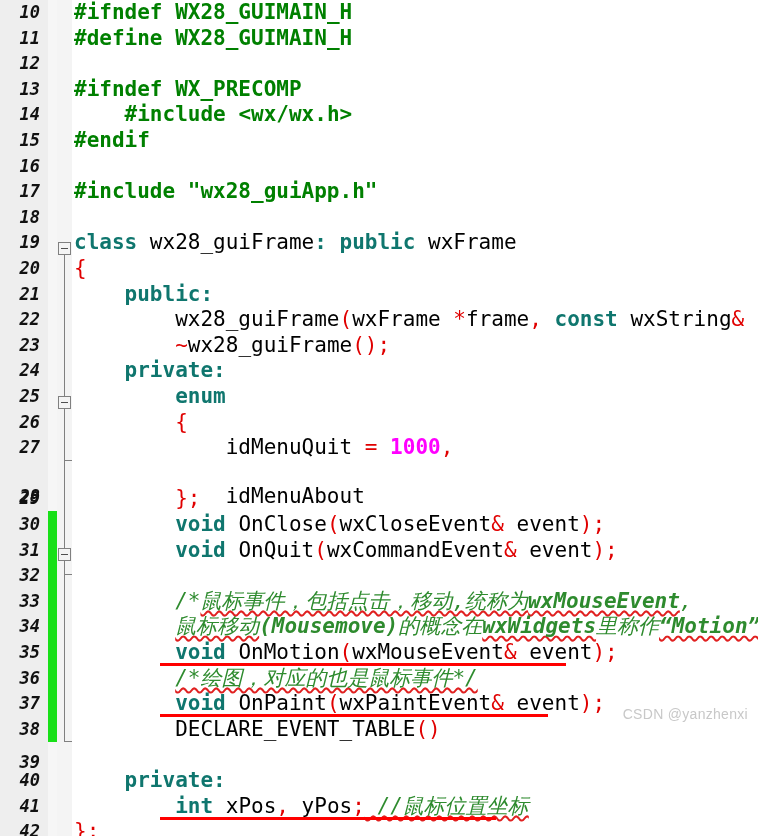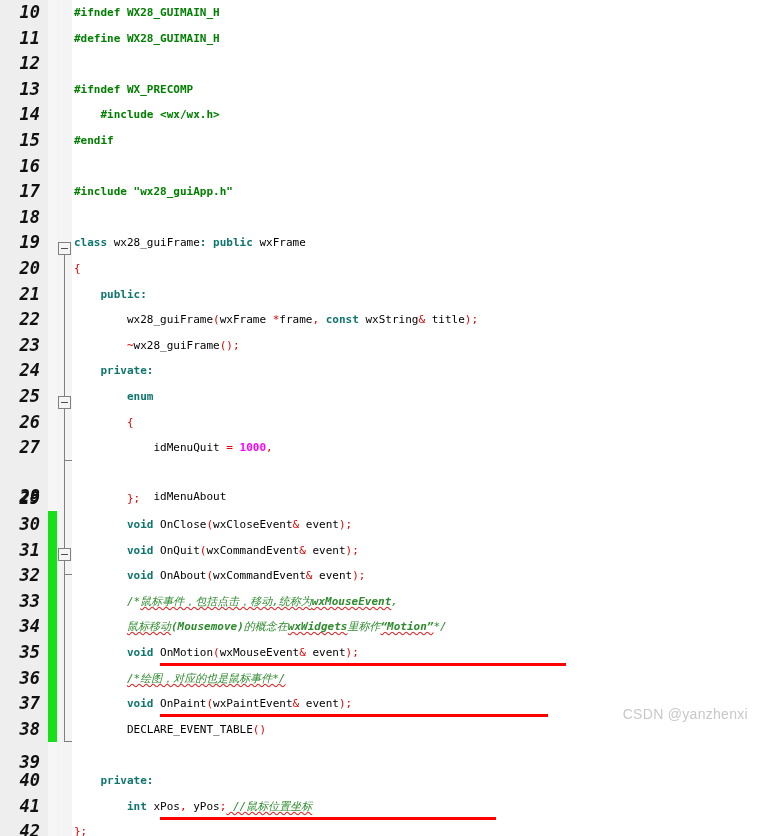--- a/index.html
+++ b/index.html
@@ -73,21 +73,21 @@
     font-weight: bold;
     font-size: 17px;
     color: #111111;
     line-height: 25.6px;
   }
   .code {
     position: absolute;
     left: 74px;
     white-space: pre;
     font-family: "DejaVu Sans Mono", monospace;
-    font-size: 11px;
+    font-size: 21px;
     line-height: 25.6px;
     color: #000000;
     letter-spacing: 0px;
     text-align: center;
   }
 
   
   .t-pre   { color: #008000; font-weight: bold; }   
   .t-kw    { color: #0f766e; font-weight: bold; }   
   .t-punct { color: #e00000; }                      
@@ -292,21 +292,20 @@
     <span class="code"><span>        </span><span class="t-kw">void</span><span class="t-id"> OnClose</span><span class="t-punct">(</span><span class="t-id">wxCloseEvent</span><span class="t-punct">&amp;</span><span class="t-id"> event</span><span class="t-punct">);</span></span>
   </div>
 
   <div class="line" style="top:537.6px;">
     <span class="lineno">31</span>
     <span class="code"><span>        </span><span class="t-kw">void</span><span class="t-id"> OnQuit</span><span class="t-punct">(</span><span class="t-id">wxCommandEvent</span><span class="t-punct">&amp;</span><span class="t-id"> event</span><span class="t-punct">);</span></span>
   </div>
 
   <div class="line" style="top:563.2px;">
     <span class="lineno">32</span>
-    <span class="code"><span>        </span><span class="t-kw">void</span><span class="t-id"> OnAbout</span><span class="t-punct">(</span><span class="t-id">wxCommandEvent</span><span class="t-punct">&amp;</span><span class="t-id"> event</span><span class="t-punct">);</span></span>
   </div>
 
   <div class="line" style="top:588.8px;">
     <span class="lineno">33</span>
     <span class="code"><span>        </span><span class="t-cmt">/*</span><span class="t-cmt squig">鼠标事件，包括点击，移动,统称为</span><span class="t-cmt-b squig">wxMouseEvent</span><span class="t-cmt">,</span></span>
   </div>
 
   <div class="line" style="top:614.4px;">
     <span class="lineno">34</span>
     <span class="code"><span>        </span><span class="t-cmt squig">鼠标移动</span><span class="t-cmt-b">(Mousemove)</span><span class="t-cmt">的概念在</span><span class="t-cmt-b squig">wxWidgets</span><span class="t-cmt">里称作</span><span class="t-cmt-b squig">“Motion”</span><span class="t-cmt">*/</span></span>

